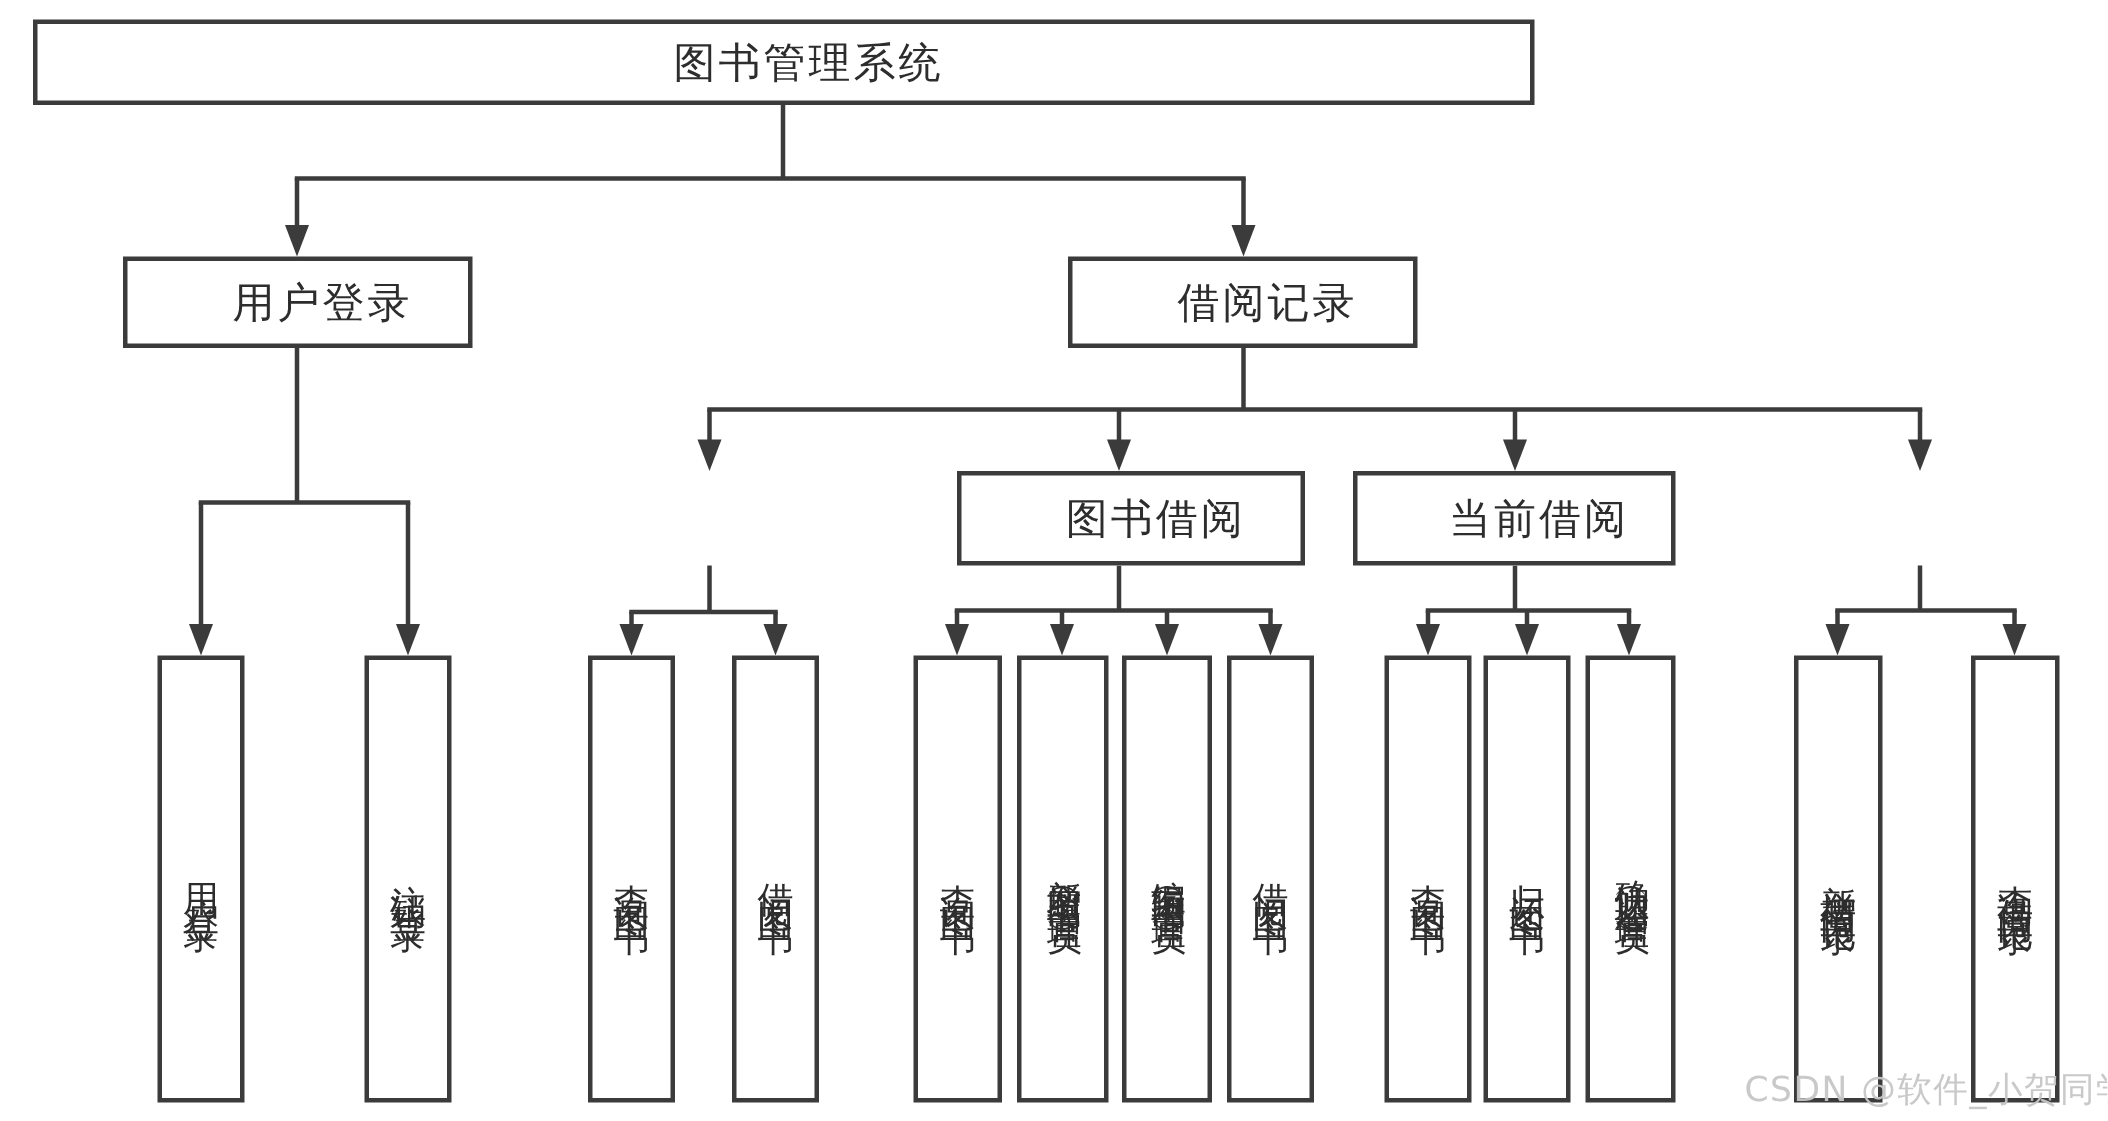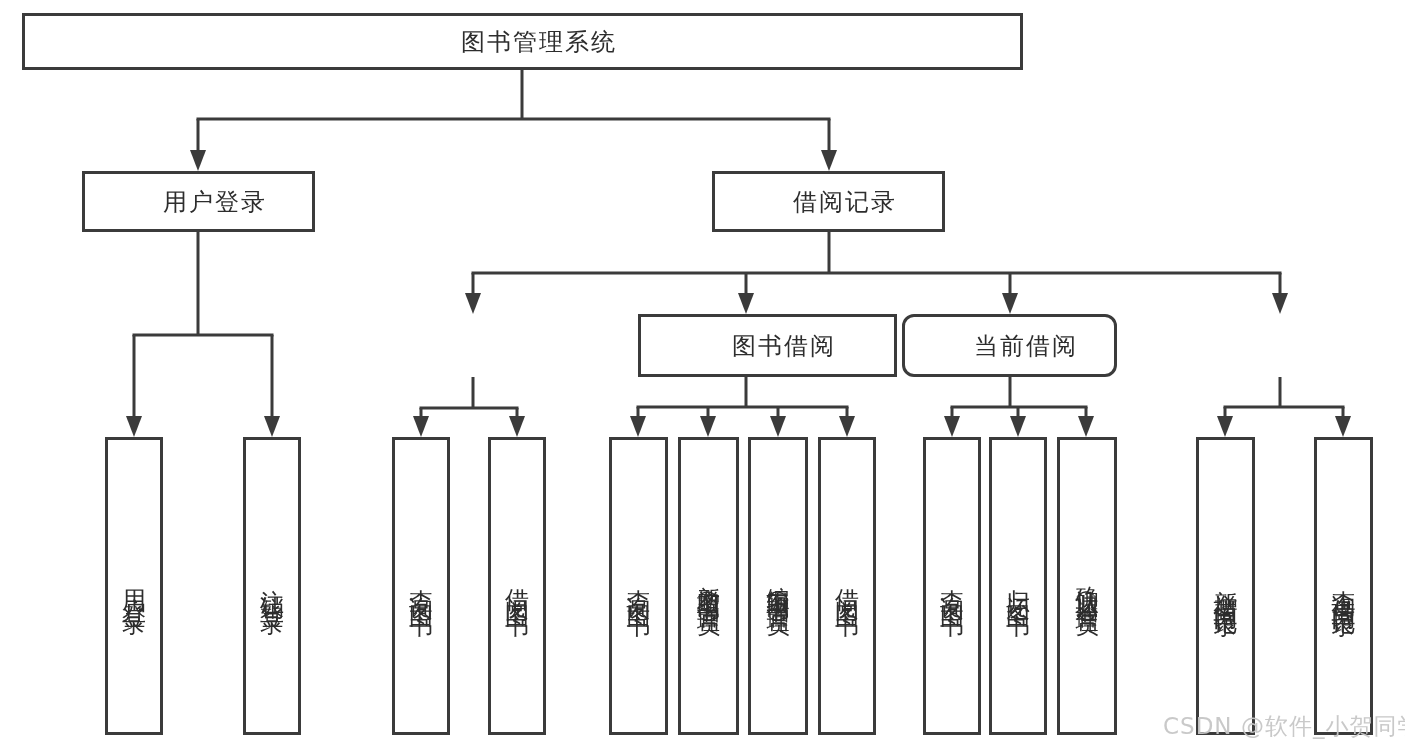--- a/index.html
+++ b/index.html
@@ -5,21 +5,21 @@
   html,body{margin:0;padding:0;background:#ffffff;}
   .canvas{
     position:relative;width:1405px;height:747px;background:#ffffff;
     font-family:"DejaVu Sans","Liberation Sans",sans-serif;overflow:hidden;
   }
   .wires{position:absolute;left:0;top:0;width:1405px;height:747px;}
   .node{
     position:absolute;box-sizing:border-box;border:3px solid #3b3b3b;background:#ffffff;
     display:flex;align-items:center;justify-content:center;color:#2d2d2d;
   }
-  .h-node{font-size:24px;letter-spacing:2px;white-space:nowrap;padding-left:33px;}
+  .h-node{font-size:28px;letter-spacing:2px;white-space:nowrap;padding-left:33px;}
   .v-node{writing-mode:vertical-rl;text-orientation:mixed;font-size:24px;letter-spacing:8px;line-height:1;}
   .v-node.long{font-size:23px;letter-spacing:4px;}
   .watermark{
     position:absolute;left:1163px;top:711px;font-size:23px;letter-spacing:1px;
     color:rgba(198,198,198,0.95);z-index:6;white-space:nowrap;
   }
 </style>
 </head>
 <body>
 
@@ -89,22 +89,22 @@
       <polygon points="1217,416 1233,416 1225,437"></polygon>
       <polygon points="1335,416 1351,416 1343,437"></polygon>
     </g>
   </svg>
 
   <div class="node h-node" style="left:22px;top:13px;width:1001px;height:57px;">图书管理系统</div>
 
   <div class="node h-node" style="left:82px;top:171px;width:233px;height:61px;">用户登录</div>
   <div class="node h-node" style="left:712px;top:171px;width:233px;height:61px;">借阅记录</div>
 
-  <div class="node h-node" style="left:638px;top:314px;width:259px;height:63px;">图书借阅</div>
-  <div class="node h-node" style="left:902px;top:314px;width:215px;height:63px;border-radius:12px;">当前借阅</div>
+  <div class="node h-node" style="left:638px;top:314px;width:232px;height:63px;">图书借阅</div>
+  <div class="node h-node" style="left:902px;top:314px;width:215px;height:63px;">当前借阅</div>
 
   <div class="node v-node" style="left:105px;top:437px;width:58px;height:298px;">用户登录</div>
   <div class="node v-node" style="left:243px;top:437px;width:58px;height:298px;">注销登录</div>
 
   <div class="node v-node" style="left:392px;top:437px;width:58px;height:298px;">查询图书</div>
   <div class="node v-node" style="left:488px;top:437px;width:58px;height:298px;">借阅图书</div>
 
   <div class="node v-node" style="left:609px;top:437px;width:59px;height:298px;">查询图书</div>
   <div class="node v-node long" style="left:678px;top:437px;width:61px;height:298px;">新增图书（管理员）</div>
   <div class="node v-node long" style="left:748px;top:437px;width:60px;height:298px;">编辑图书（管理员）</div>

